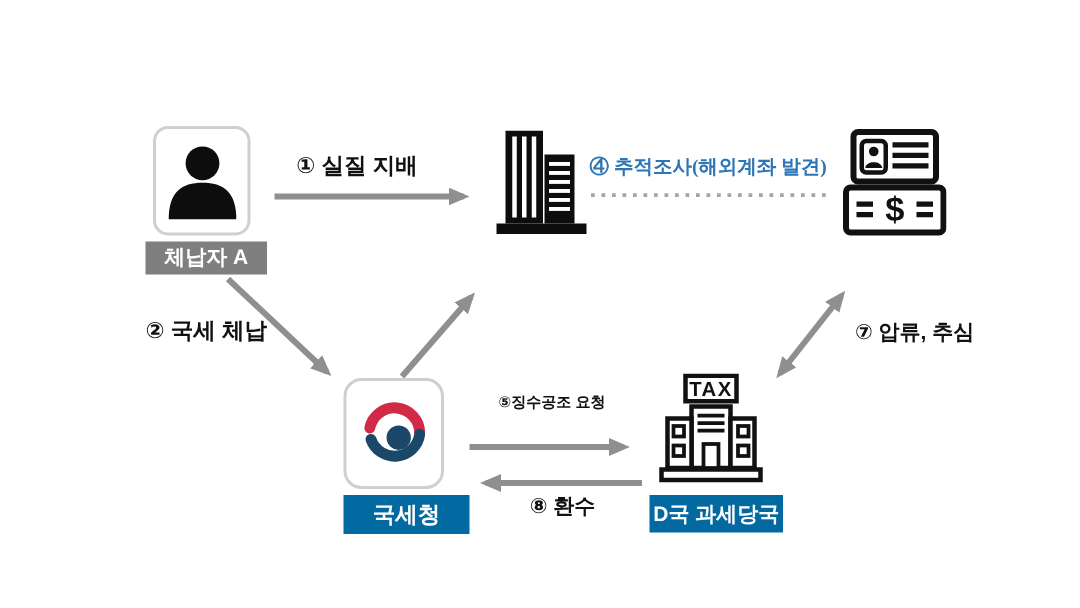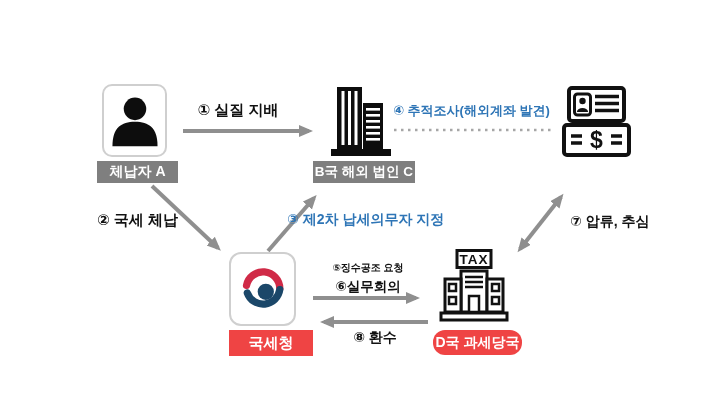--- a/index.html
+++ b/index.html
@@ -6,24 +6,24 @@
   #canvas{position:relative;width:720px;height:405px;background:#ffffff;overflow:hidden;
           font-family:"Liberation Sans","DejaVu Sans",sans-serif;color:#111;}
   .abs{position:absolute;}
   
   .icon-card{position:absolute;background:#fff;border:2px solid #cfcfcf;border-radius:10px;
              display:flex;align-items:center;justify-content:center;box-sizing:border-box;}
   
   .plate{position:absolute;color:#ffffff;font-weight:700;text-align:center;
          display:flex;align-items:center;justify-content:center;box-sizing:border-box;}
   .plate.gray{background:#7f7f7f;}
-  .plate.blue{background:#ef4444;}
+  .plate.blue{background:#0369a1;}
   
   .edge-label{position:absolute;font-weight:700;white-space:nowrap;color:#111;}
-  .edge-label.blue{color:#2e75b6;}
+  .edge-label.blue{color:#2e75b6;font-family:Liberation Serif, serif;}
   .center{text-align:center;}
   svg{display:block;}
   #edges-layer{position:absolute;left:0;top:0;}
 </style>
 </head>
 <body>
 
 <div id="canvas">
 
   <svg id="edges-layer" width="720" height="405" viewBox="0 0 720 405">
@@ -58,21 +58,20 @@
       <rect x="36" y="16" width="20" height="46" fill="#0d0d0d"></rect>
       <rect x="39" y="21" width="14" height="2.6" fill="#ffffff"></rect>
       <rect x="39" y="27" width="14" height="2.6" fill="#ffffff"></rect>
       <rect x="39" y="33" width="14" height="2.6" fill="#ffffff"></rect>
       <rect x="39" y="39" width="14" height="2.6" fill="#ffffff"></rect>
       <rect x="39" y="45" width="14" height="2.6" fill="#ffffff"></rect>
       <rect x="39" y="51" width="14" height="2.6" fill="#ffffff"></rect>
       <rect x="4" y="62" width="60" height="7" fill="#0d0d0d"></rect>
     </svg>
   </div>
-  <div class="plate gray" style="left:313px;top:161px;width:102px;height:22px;font-size:13.5px;">B국 해외 법인 C</div>
 
   <div class="abs" style="left:562px;top:85px;">
     <svg width="69" height="74" viewBox="0 0 69 74">
       <rect x="7" y="3" width="55" height="33" rx="3" fill="#ffffff" stroke="#111111" stroke-width="4"></rect>
       <rect x="12.5" y="9" width="16" height="21" rx="3" fill="#ffffff" stroke="#111111" stroke-width="3"></rect>
       <circle cx="20.5" cy="16" r="3.2" fill="#111111"></circle>
       <path d="M14.8 27 C15.4 21.8 25.6 21.8 26.2 27 Z" fill="#111111"></path>
       <line x1="33" y1="11.5" x2="57" y2="11.5" stroke="#111111" stroke-width="3.5"></line>
       <line x1="33" y1="18.5" x2="57" y2="18.5" stroke="#111111" stroke-width="3.5"></line>
       <line x1="33" y1="25.5" x2="57" y2="25.5" stroke="#111111" stroke-width="3.5"></line>
@@ -105,24 +104,22 @@
       <rect x="31" y="47" width="10" height="16" fill="#ffffff" stroke="#111111" stroke-width="2.5"></rect>
       <rect x="7" y="30" width="16" height="33" fill="#ffffff" stroke="#111111" stroke-width="3"></rect>
       <rect x="11" y="35" width="7" height="7" fill="#ffffff" stroke="#111111" stroke-width="2.5"></rect>
       <rect x="11" y="48" width="7" height="7" fill="#ffffff" stroke="#111111" stroke-width="2.5"></rect>
       <rect x="49" y="30" width="16" height="33" fill="#ffffff" stroke="#111111" stroke-width="3"></rect>
       <rect x="54" y="35" width="7" height="7" fill="#ffffff" stroke="#111111" stroke-width="2.5"></rect>
       <rect x="54" y="48" width="7" height="7" fill="#ffffff" stroke="#111111" stroke-width="2.5"></rect>
       <rect x="3" y="64" width="66" height="7" fill="#ffffff" stroke="#111111" stroke-width="3"></rect>
     </svg>
   </div>
-  <div class="plate blue" style="left:433px;top:330px;width:89px;height:25px;font-size:14px;border-radius:12px;">D국 과세당국</div>
+  <div class="plate blue" style="left:433px;top:330px;width:89px;height:25px;font-size:14px;">D국 과세당국</div>
 
   <div class="edge-label" style="left:97px;top:211px;font-size:15px;">② 국세 체납</div>
   <div class="edge-label center" style="left:178px;top:101px;width:120px;font-size:15px;">① 실질 지배</div>
-  <div class="edge-label blue" style="left:287px;top:211px;font-size:14px;">③ 제2차 납세의무자 지정</div>
   <div class="edge-label blue" style="left:393px;top:102px;font-size:13px;">④ 추적조사(해외계좌 발견)</div>
   <div class="edge-label center" style="left:313px;top:261px;width:110px;font-size:10px;">⑤징수공조 요청</div>
-  <div class="edge-label center" style="left:313px;top:278px;width:110px;font-size:13.5px;">⑥실무회의</div>
   <div class="edge-label center" style="left:325px;top:329px;width:100px;font-size:14px;">⑧ 환수</div>
   <div class="edge-label" style="left:570px;top:213px;font-size:14px;">⑦ 압류, 추심</div>
 
 </div>
 
 </body></html>

